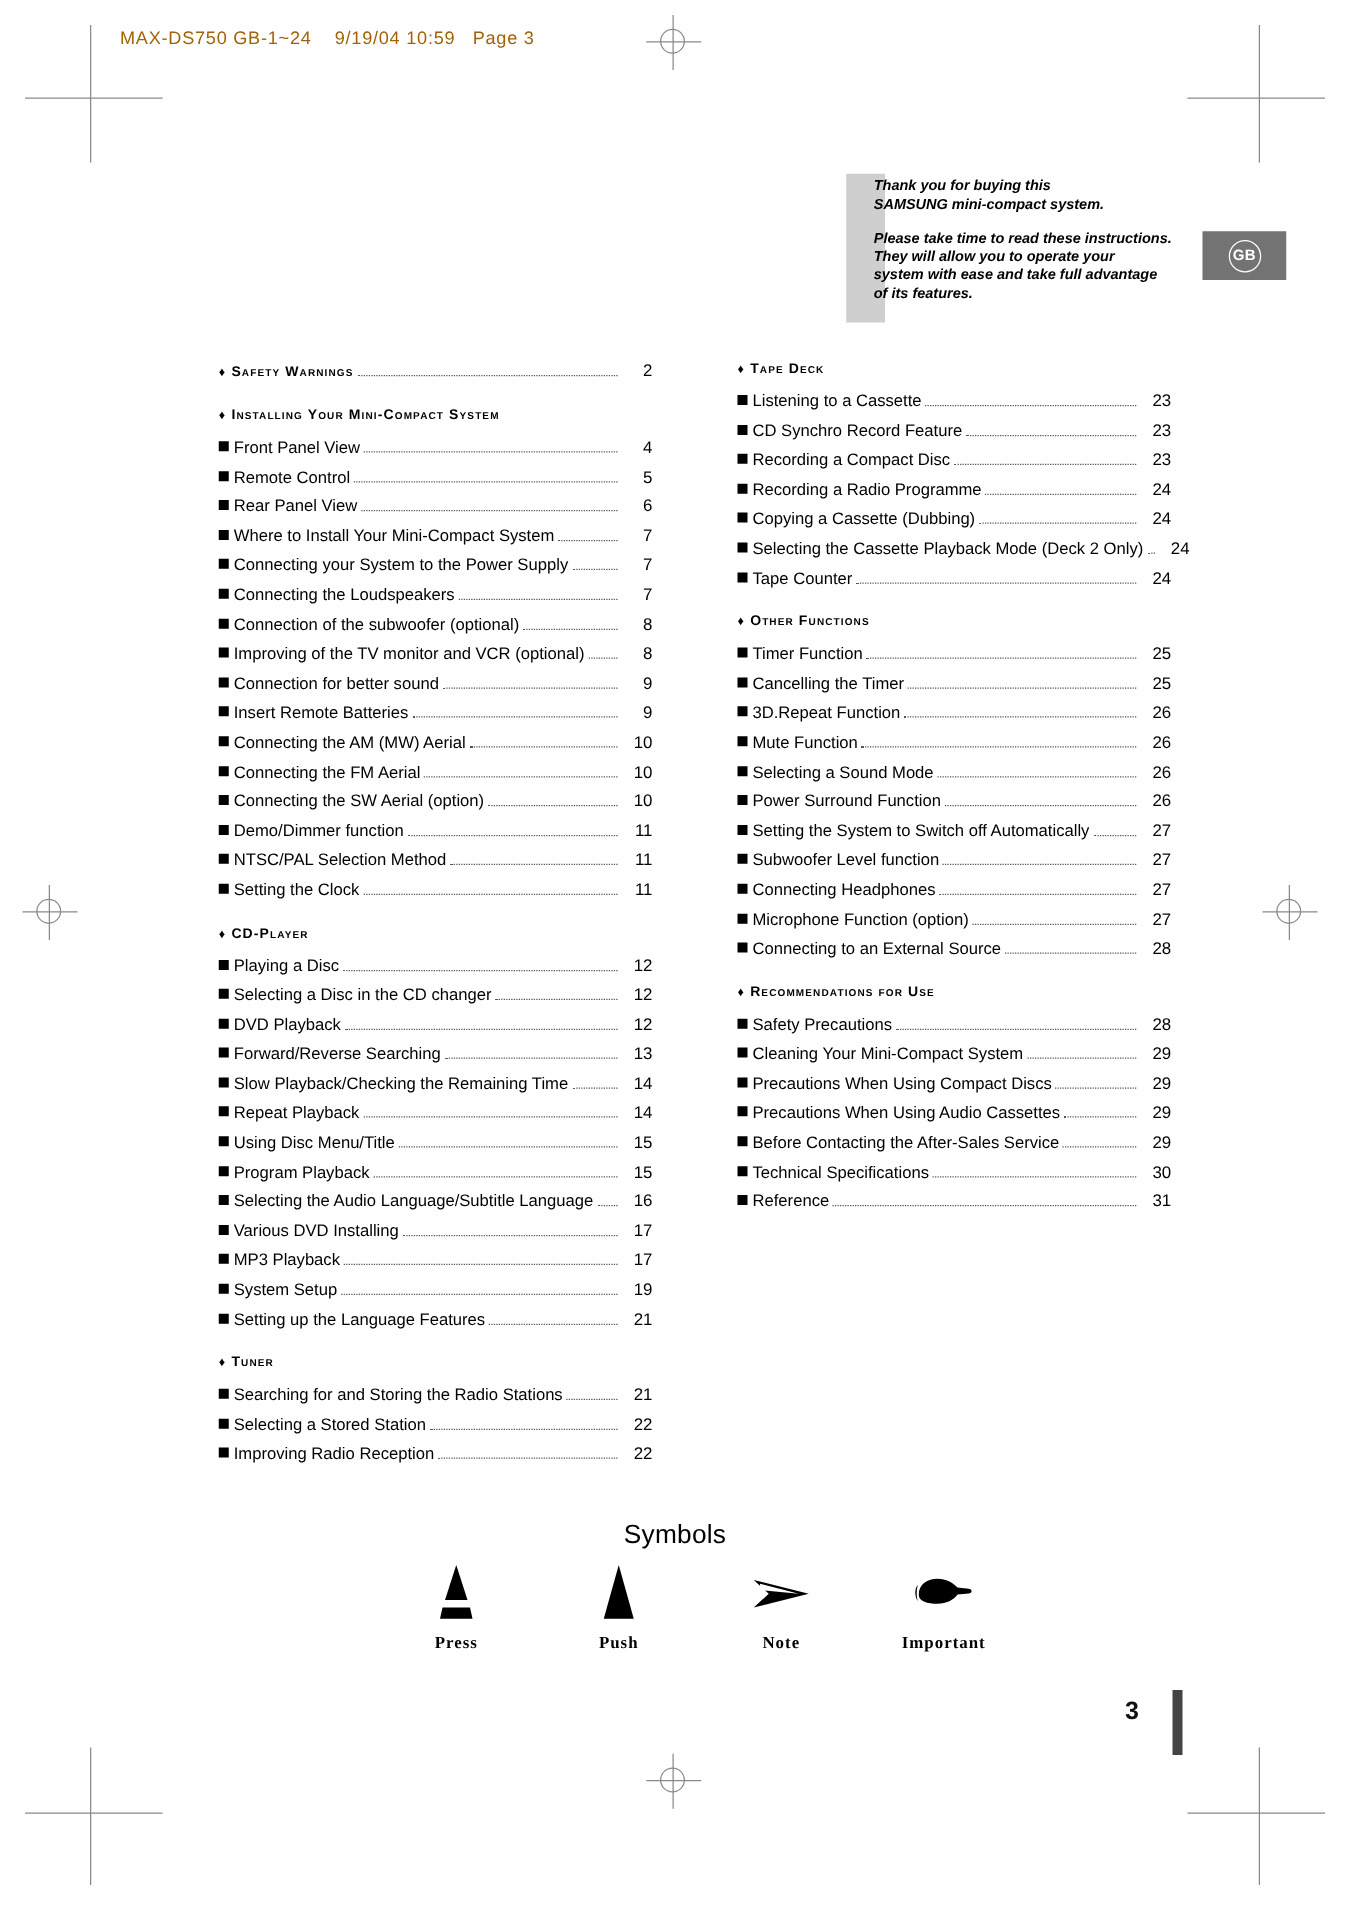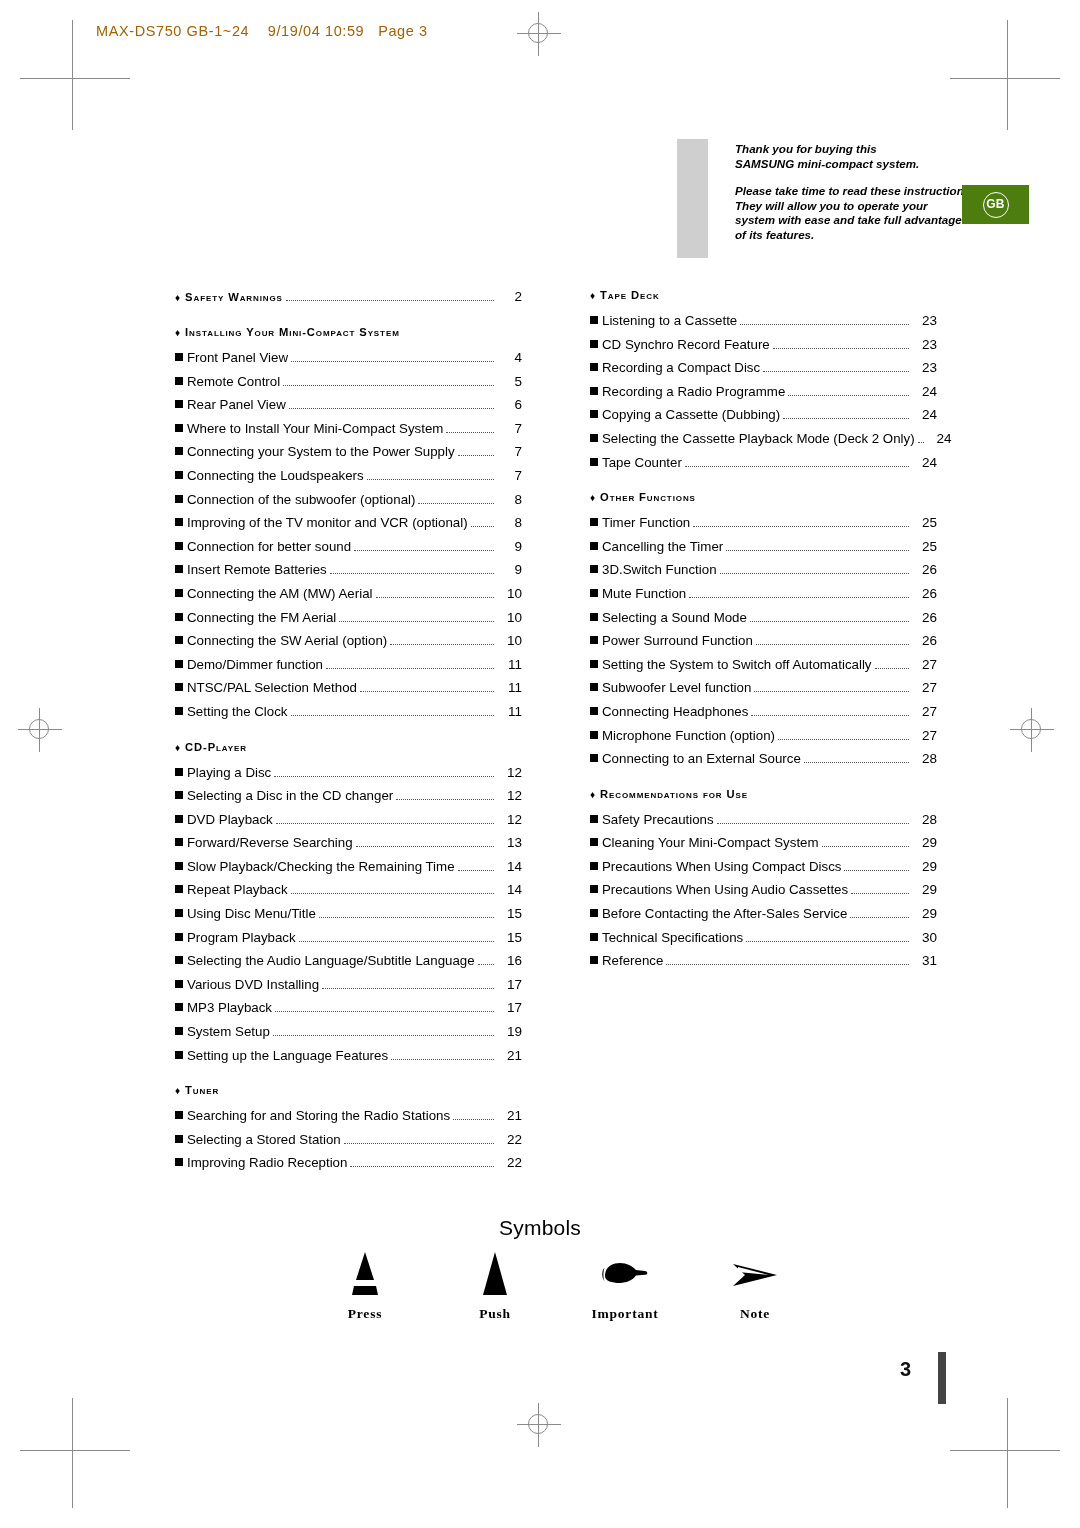--- a/index.html
+++ b/index.html
@@ -105,33 +105,32 @@
   .intro {
     position: absolute;
     left: 699px;
     top: 142px;
     width: 252px;
     font-size: 11.6px;
     font-weight: bold;
     font-style: italic;
     line-height: 14.6px;
     color: #000000;
-    margin-left: 36px;
   }
   .intro p { margin: 0; }
   .intro p.gap { margin-top: 13px; }
 
   
   .gb-badge {
     position: absolute;
     left: 962px;
     top: 185px;
     width: 67px;
     height: 39px;
-    background: #4d7c0f;
+    background: #737373;
   }
   .gb-circle {
     position: absolute;
     left: 50%;
     top: 50%;
     transform: translate(-50%, -50%);
     width: 26px;
     height: 26px;
     border: 1.4px solid #ffffff;
     border-radius: 50%;
@@ -607,21 +606,21 @@
         <span class="pg">25</span>
       </div>
       <div class="entry">
         <span class="sq"></span>
         <span class="txt">Cancelling the Timer</span>
         <span class="leader"></span>
         <span class="pg">25</span>
       </div>
       <div class="entry">
         <span class="sq"></span>
-        <span class="txt">3D.Switch Function</span>
+        <span class="txt">3D.Repeat Function</span>
         <span class="leader"></span>
         <span class="pg">26</span>
       </div>
       <div class="entry">
         <span class="sq"></span>
         <span class="txt">Mute Function</span>
         <span class="leader"></span>
         <span class="pg">26</span>
       </div>
       <div class="entry">
@@ -733,35 +732,35 @@
         <svg width="40" height="50" viewBox="0 0 40 50">
           <polygon points="20,2 32,45 8,45" fill="#000"></polygon>
         </svg>
       </div>
       <div class="lbl">Push</div>
     </div>
 
     <div class="sym">
       <div class="glyph">
         <svg width="52" height="50" viewBox="0 0 52 50">
+          <polygon points="4,14 48,25 4,36 16,25" fill="#000"></polygon>
+          <polygon points="9,17 40,25 9,22" fill="#fff"></polygon>
+        </svg>
+      </div>
+      <div class="lbl">Note</div>
+    </div>
+
+    <div class="sym">
+      <div class="glyph">
+        <svg width="52" height="50" viewBox="0 0 52 50">
           <path d="M6,26 C6,17 13,13 21,13 C28,13 33,16 37,20 L46,21 C49,21.3 49,24.5 46,24.8 L37,25.6 C34,30 28,33 21,33 C13,33 6,31 6,26 Z" fill="#000"></path>
           <path d="M5.5,18 C2.5,20 2.5,28 5.5,31 C4,28 4,21 5.5,18 Z" fill="#000"></path>
         </svg>
       </div>
       <div class="lbl">Important</div>
     </div>
 
-    <div class="sym">
-      <div class="glyph">
-        <svg width="52" height="50" viewBox="0 0 52 50">
-          <polygon points="4,14 48,25 4,36 16,25" fill="#000"></polygon>
-          <polygon points="9,17 40,25 9,22" fill="#fff"></polygon>
-        </svg>
-      </div>
-      <div class="lbl">Note</div>
-    </div>
-
   </div>
 
   <div class="pagenum">3</div>
   <div class="pagebar"></div>
 
 </div>
 
 </body></html>

